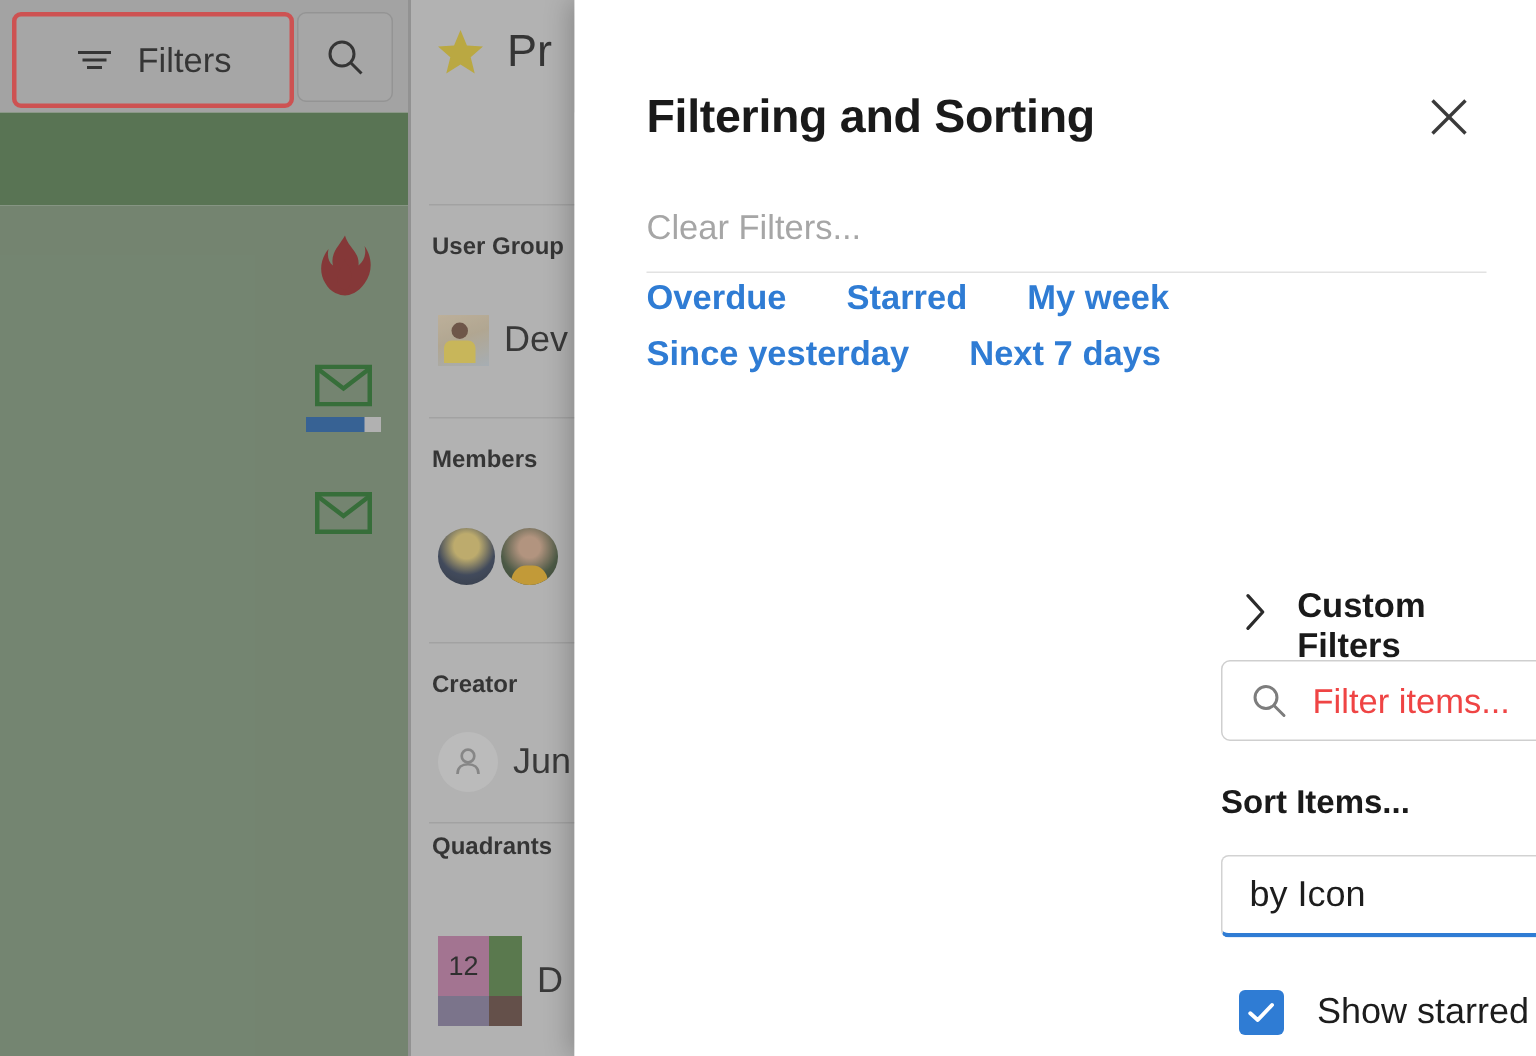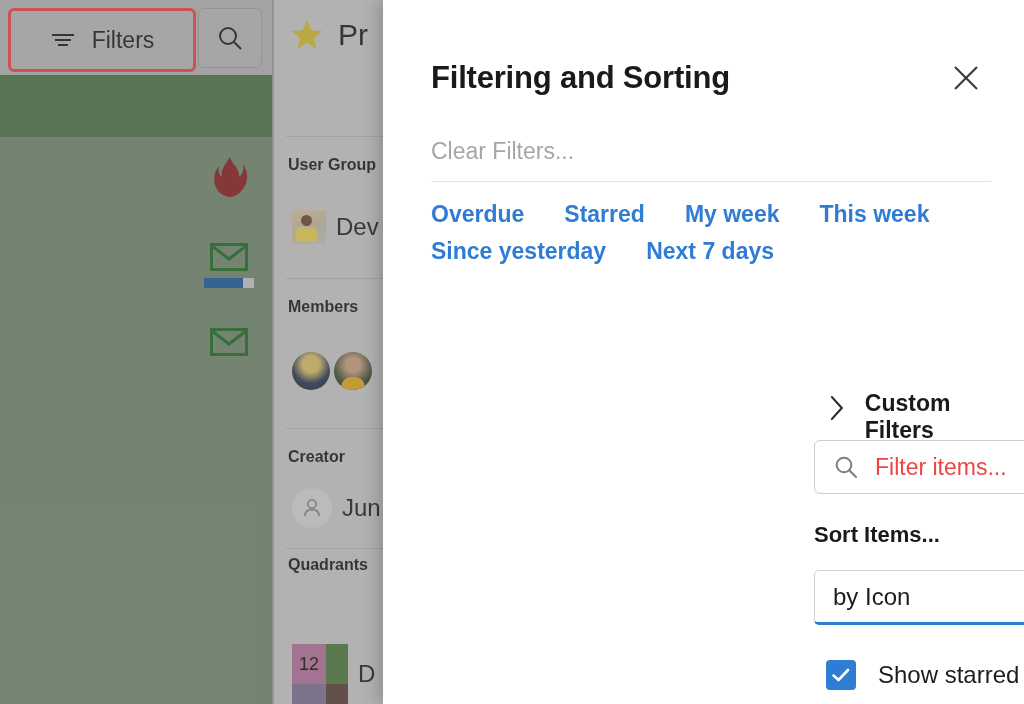--- a/index.html
+++ b/index.html
@@ -244,21 +244,21 @@
   }
   .hdr-rule {
     position: absolute;
     left: 48px; top: 181px;
     width: 560px; height: 1px;
     background: #e2e2e2;
   }
 
   .quick-filters {
     position: absolute;
-    left: 48px; top: 198px;
+    left: 48px; top: 182px;
     width: 560px;
     display: flex;
     flex-wrap: wrap;
     column-gap: 40px;
     row-gap: 4px;
   }
   .quick-filter {
     font-size: 23px;
     font-weight: bold;
     color: #2f7cd4;
@@ -429,21 +429,21 @@
           <svg width="24" height="24" viewBox="0 0 24 24">
             <circle cx="12" cy="8" r="4.2" fill="none" stroke="#8d8d8d" stroke-width="1.8"></circle>
             <path d="M5 20 C5 15.5 8.2 13.5 12 13.5 C15.8 13.5 19 15.5 19 20" fill="none" stroke="#8d8d8d" stroke-width="1.8"></path>
           </svg>
         </span>
         <span class="txt">Jun</span>
       </div>
 
       <div class="det-sep" style="top:548px;"></div>
       <div class="det-head" style="top:556px;">Quadrants</div>
-      <div class="det-row" style="top:644px;text-align:right;">
+      <div class="det-row" style="top:624px;text-align:right;">
         <span class="quadrant-swatch">
           <span class="q-tl">12</span>
           <span class="q-tr"></span>
           <span class="q-bl"></span>
           <span class="q-br"></span>
         </span>
         <span class="txt">D</span>
       </div>
     </div>
 
@@ -462,21 +462,20 @@
       </span>
     </div>
 
     <div class="clear-filters">Clear Filters...</div>
     <div class="hdr-rule"></div>
 
     <div class="quick-filters">
       <span class="quick-filter">Overdue</span>
       <span class="quick-filter">Starred</span>
       <span class="quick-filter">My week</span>
-      <span class="quick-filter">This week</span>
       <span class="quick-filter">Since yesterday</span>
       <span class="quick-filter">Next 7 days</span>
     </div>
 
     <div class="custom-filters-row">
       <svg width="20" height="30" viewBox="0 0 20 30">
         <path d="M5 4 L15 15 L5 26" fill="none" stroke="#2b2b2b" stroke-width="2.2" stroke-linecap="round" stroke-linejoin="round"></path>
       </svg>
       <span class="custom-filters-label">Custom Filters</span>
     </div>

